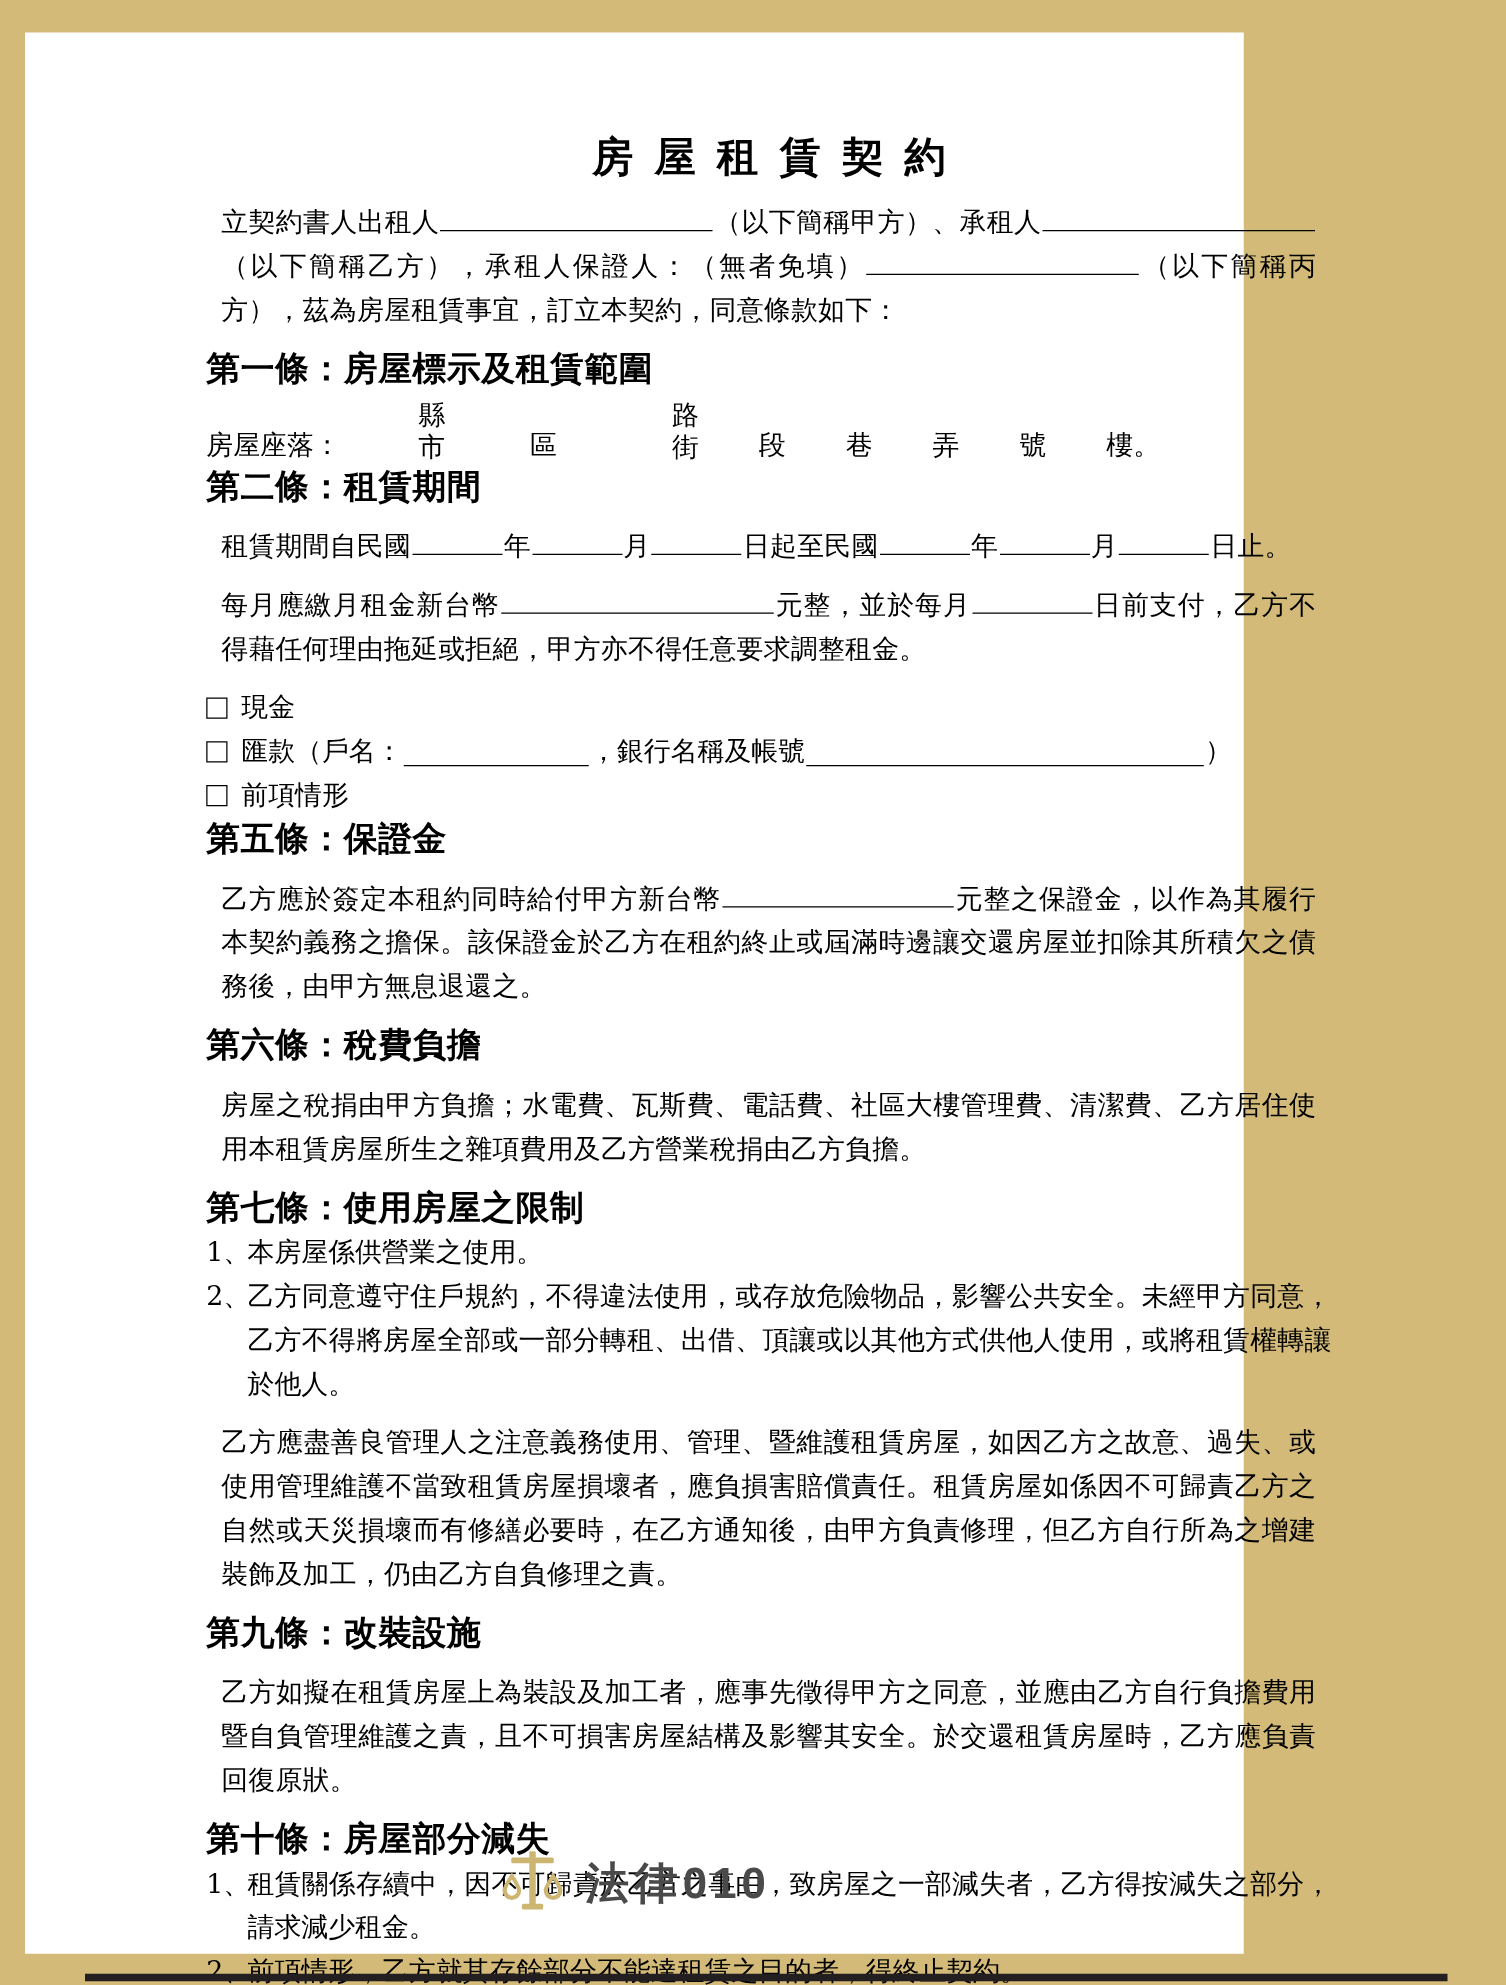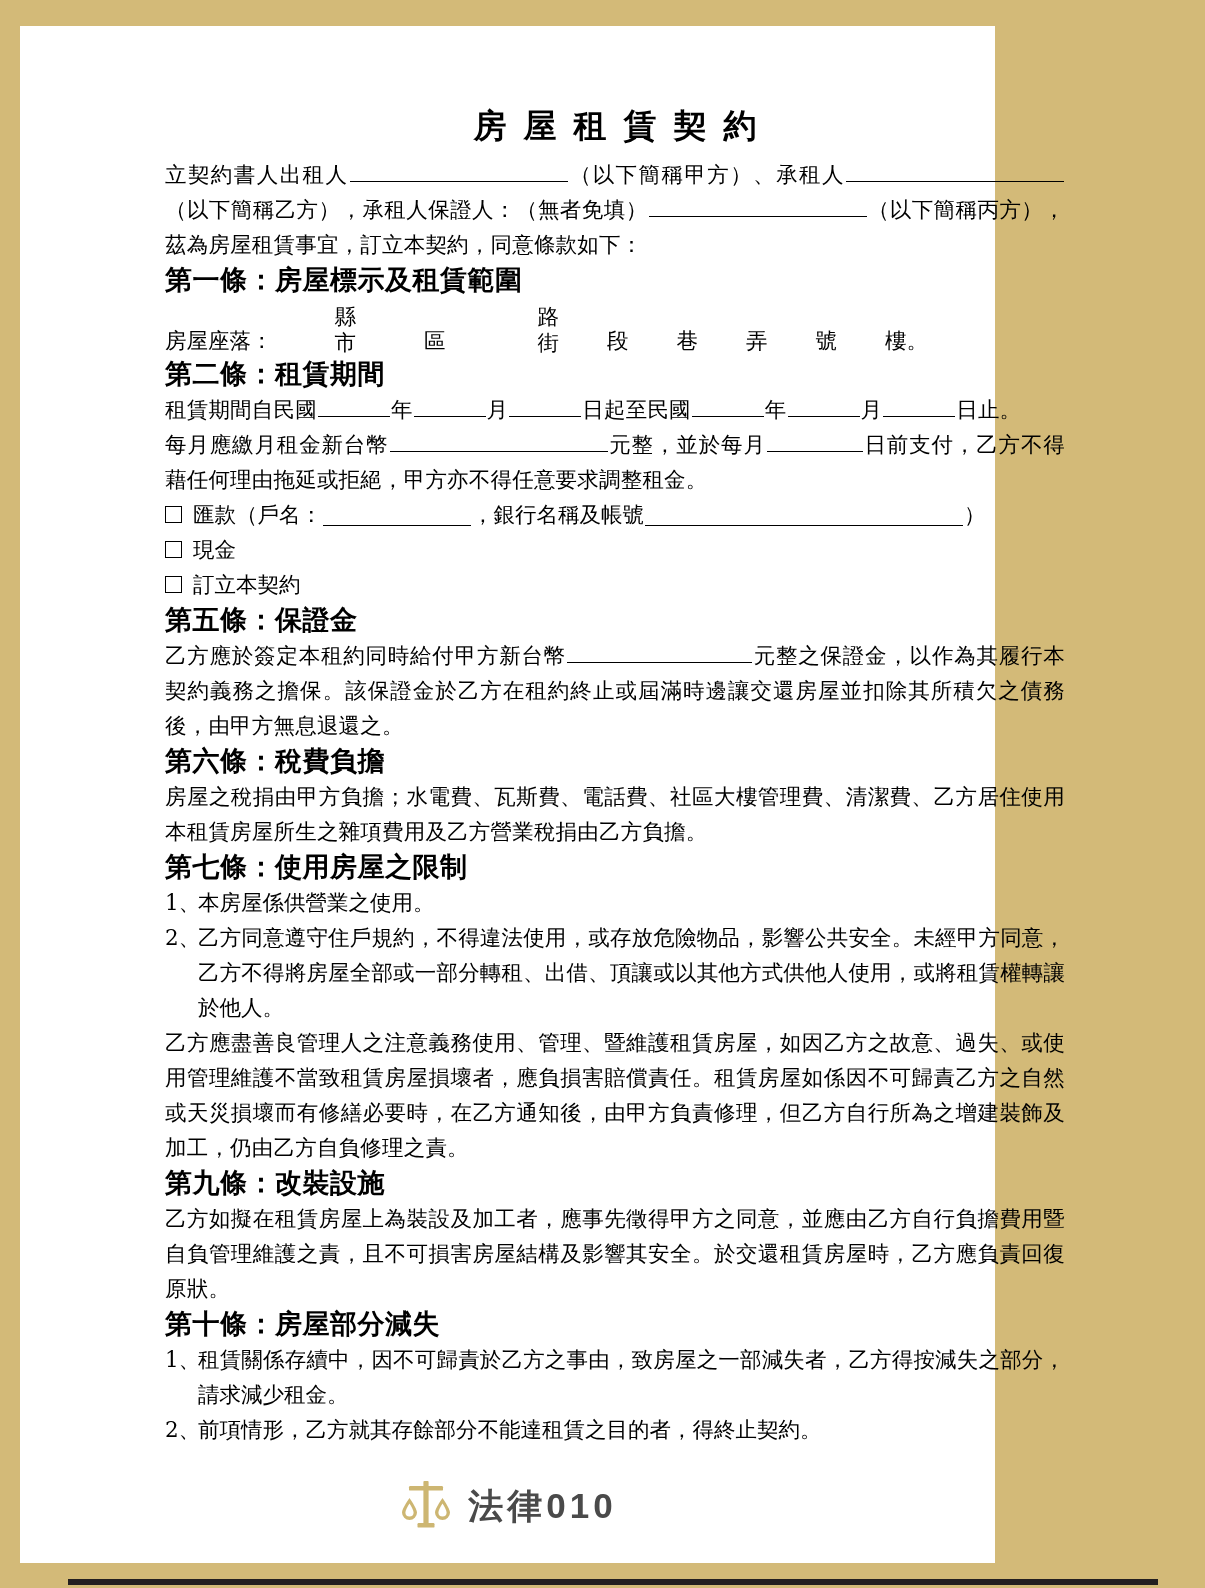--- a/index.html
+++ b/index.html
@@ -32,21 +32,21 @@
     letter-spacing: 17px;
     text-indent: 17px;
     margin: 0 0 8px 0;
     font-family: "DejaVu Serif", "Liberation Serif", serif;
     color: #000;
   }
   .para {
     font-size: 21.5px;
     line-height: 35px;
     color: #000;
-    margin: 0;
+    margin: 12px;
     text-align: justify;
     letter-spacing: 0.2px;
   }
   .clause-head {
     font-size: 27px;
     font-weight: bold;
     line-height: 36px;
     color: #000;
     margin: 0;
     letter-spacing: 0.5px;
@@ -185,33 +185,33 @@
     <p class="para">
       <span>租賃期間自民國</span><span class="blank b-s"></span><span>年</span><span class="blank b-s"></span><span>月</span><span class="blank b-s"></span><span>日起至民國</span><span class="blank b-s"></span><span>年</span><span class="blank b-s"></span><span>月</span><span class="blank b-s"></span><span>日止。</span>
     </p>
 
     <p class="para">
       <span>每月應繳月租金新台幣</span><span class="blank b-xl"></span><span>元整，並於每月</span><span class="blank b-sm"></span><span>日前支付，乙方不得藉任何理由拖延或拒絕，甲方亦不得任意要求調整租金。</span>
     </p>
 
     <div class="chk-line">
       <span class="checkbox"></span>
+      <span>現金</span>
+    </div>
+    <div class="chk-line">
+      <span class="checkbox"></span>
       <span>匯款（戶名：</span>
         <span class="blank b-m"></span>
         <span>，銀行名稱及帳號</span>
         <span class="blank b-bank"></span>
         <span>）</span>
     </div>
     <div class="chk-line">
       <span class="checkbox"></span>
-      <span>現金</span>
-    </div>
-    <div class="chk-line">
-      <span class="checkbox"></span>
-      <span>訂立本契約</span>
+      <span>前項情形</span>
     </div>
 
     <h2 class="clause-head">第五條：保證金</h2>
     <p class="para">
       <span>乙方應於簽定本租約同時給付甲方新台幣</span><span class="blank b-l"></span><span>元整之保證金，以作為其履行本契約義務之擔保。該保證金於乙方在租約終止或屆滿時邊讓交還房屋並扣除其所積欠之債務後，由甲方無息退還之。</span>
     </p>
 
     <h2 class="clause-head">第六條：稅費負擔</h2>
     <p class="para">房屋之稅捐由甲方負擔；水電費、瓦斯費、電話費、社區大樓管理費、清潔費、乙方居住使用本租賃房屋所生之雜項費用及乙方營業稅捐由乙方負擔。</p>
 

